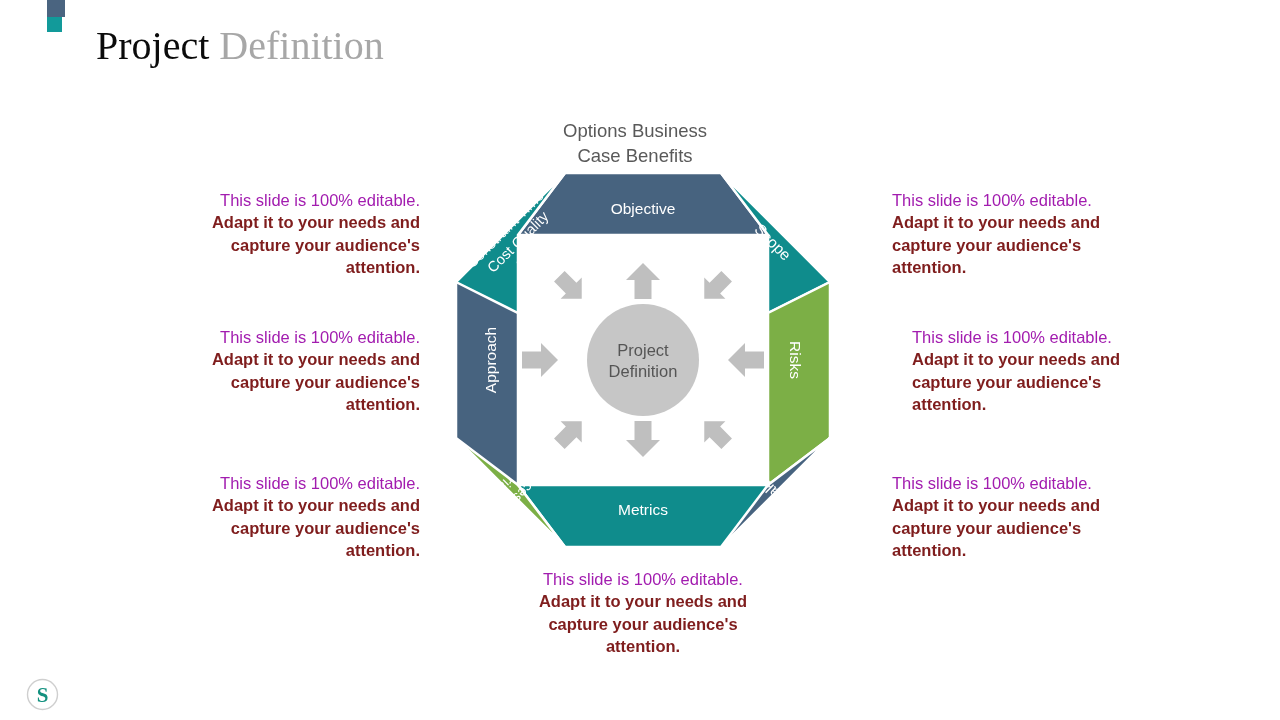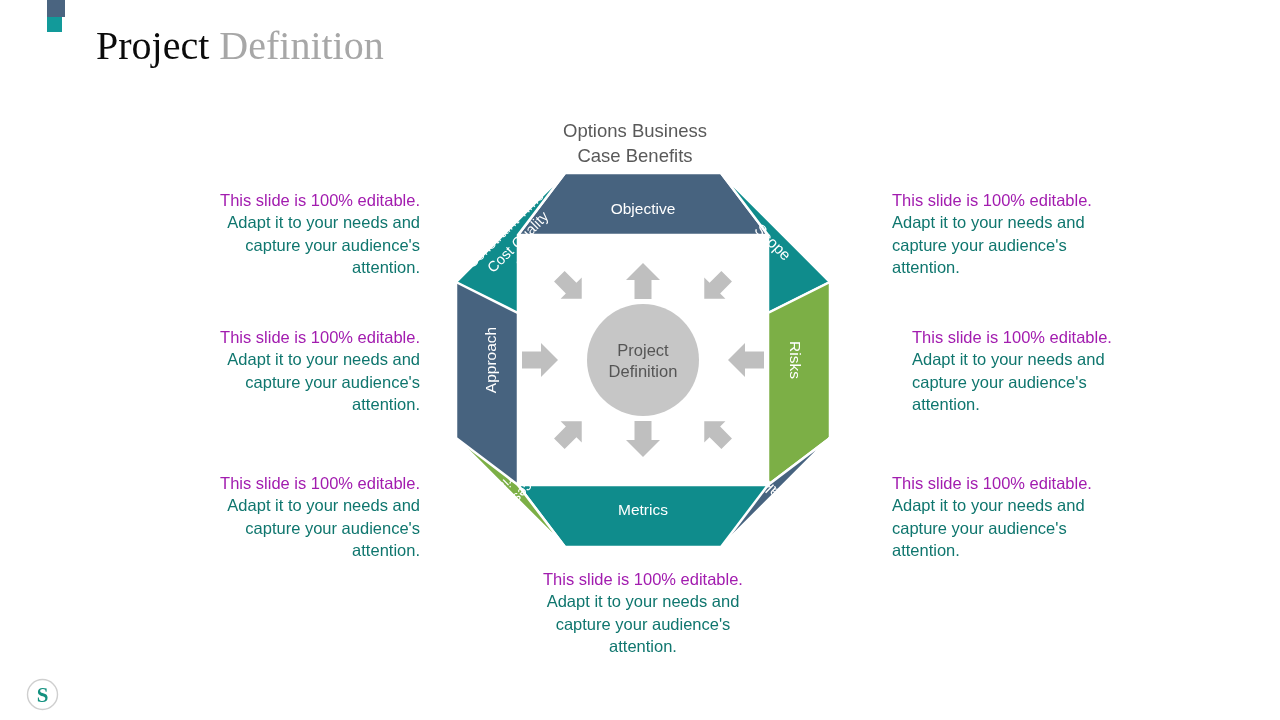--- a/index.html
+++ b/index.html
@@ -42,21 +42,21 @@
   .seg-label.small { font-size:14.6px; }
   .center-label {
     font-family:"Liberation Sans", sans-serif;
     fill:#555555; font-size:16.5px;
     text-anchor:middle;
   }
 
   
   .txt-block { position:absolute; font-size:16.5px; line-height:22.3px; }
   .txt-block .hl { color:#a21caf; }
-  .txt-block .bd { color:#0f766e; }
+  .txt-block .bd { color:#7f1d1d;font-weight:bold; }
   .tb-left  { text-align:right; }
   .tb-right { text-align:left; }
   .tb-bottom{ text-align:center; }
 
   #tb-l1 { left:108px; top:189px; width:312px; }
   #tb-l2 { left:108px; top:326px; width:312px; }
   #tb-l3 { left:108px; top:472px; width:312px; }
   #tb-r1 { left:892px; top:189px; width:300px; }
   #tb-r2 { left:912px; top:326px; width:300px; }
   #tb-r3 { left:892px; top:472px; width:300px; }

